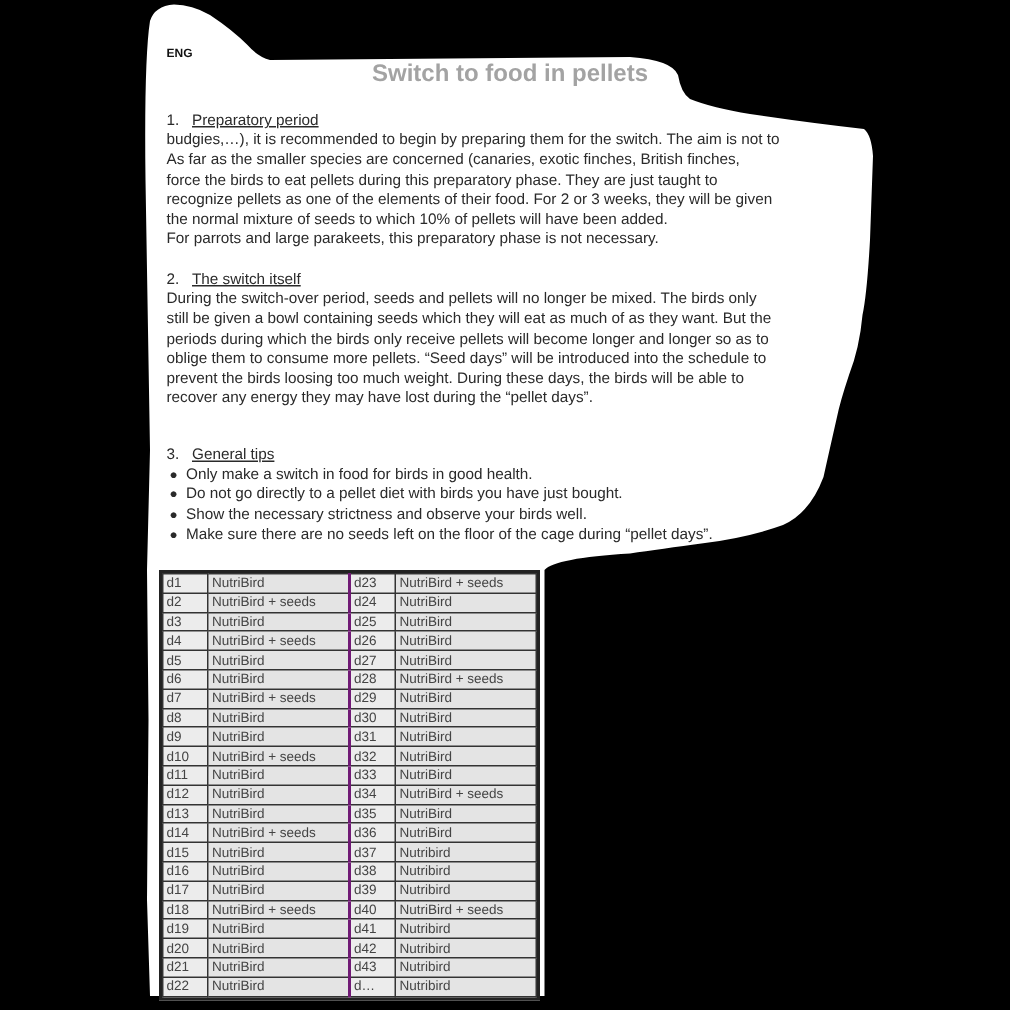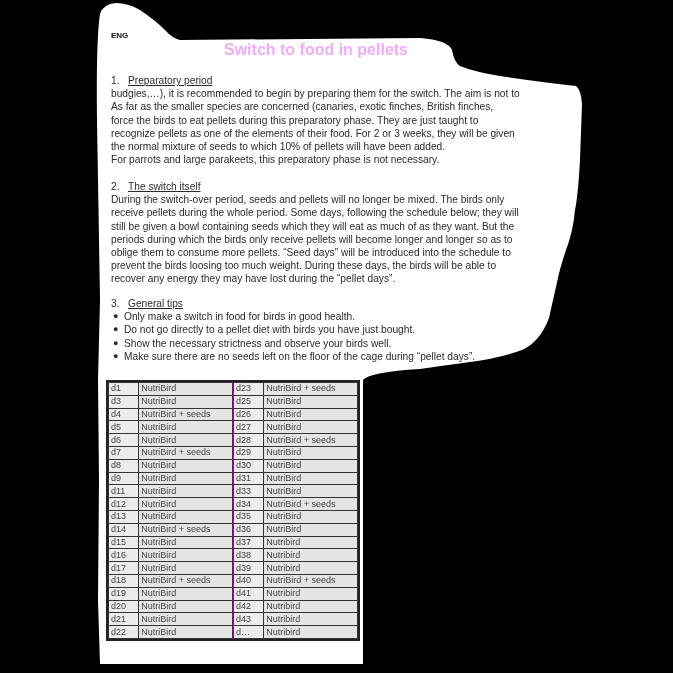--- a/index.html
+++ b/index.html
@@ -30,24 +30,24 @@
     }
     .lang {
       position: absolute;
       left: 111px; top: 31px;
       font-size: 8px;
       font-weight: bold;
       color: #111;
     }
     .title {
       position: absolute;
-      left: 224px; top: 41px;
+      left: 248px; top: 41px;
       font-size: 16px;
       font-weight: bold;
-      color: #f0abfc;
+      color: #a3a3a3;
       letter-spacing: 0px;
     }
     .section {
       position: absolute;
       left: 111px;
       width: 470px;
       font-size: 10.2px;
       line-height: 13.2px;
       color: #2a2a2a;
     }
@@ -161,21 +161,20 @@
     <p>recognize pellets as one of the elements of their food. For 2 or 3 weeks, they will be given</p>
     <p>the normal mixture of seeds to which 10% of pellets will have been added.</p>
     <p>For parrots and large parakeets, this preparatory phase is not necessary.</p>
   </div>
 
   <div class="section sec2">
     <div class="heading">
       <span class="num">2.</span><span class="ht">The switch itself</span>
     </div>
     <p>During the switch-over period, seeds and pellets will no longer be mixed.  The birds only</p>
-    <p>receive pellets during the whole period. Some days, following the schedule below; they will</p>
     <p>still be given a bowl containing seeds which they will eat as much of as they want. But the</p>
     <p>periods during which the birds only receive pellets will become longer and longer so as to</p>
     <p>oblige them to consume more pellets. “Seed days” will be introduced into the schedule to</p>
     <p>prevent the birds loosing too much weight. During these days, the birds will be able to</p>
     <p>recover any energy they may have lost during the “pellet days”.</p>
   </div>
 
   <div class="section sec3">
     <div class="heading">
       <span class="num">3.</span><span class="ht">General tips</span>
@@ -191,20 +190,26 @@
   <div class="schedule">
     <table>
       <tbody id="schedule-body">
           <tr>
             <td class="day">d1</td>
             <td class="food">NutriBird</td>
             <td class="day sep-left">d23</td>
             <td class="food">NutriBird + seeds</td>
           </tr>
           <tr>
+            <td class="day">d2</td>
+            <td class="food">NutriBird + seeds</td>
+            <td class="day sep-left">d24</td>
+            <td class="food">NutriBird</td>
+          </tr>
+          <tr>
             <td class="day">d3</td>
             <td class="food">NutriBird</td>
             <td class="day sep-left">d25</td>
             <td class="food">NutriBird</td>
           </tr>
           <tr>
             <td class="day">d4</td>
             <td class="food">NutriBird + seeds</td>
             <td class="day sep-left">d26</td>
             <td class="food">NutriBird</td>
@@ -230,20 +235,26 @@
           <tr>
             <td class="day">d8</td>
             <td class="food">NutriBird</td>
             <td class="day sep-left">d30</td>
             <td class="food">NutriBird</td>
           </tr>
           <tr>
             <td class="day">d9</td>
             <td class="food">NutriBird</td>
             <td class="day sep-left">d31</td>
+            <td class="food">NutriBird</td>
+          </tr>
+          <tr>
+            <td class="day">d10</td>
+            <td class="food">NutriBird + seeds</td>
+            <td class="day sep-left">d32</td>
             <td class="food">NutriBird</td>
           </tr>
           <tr>
             <td class="day">d11</td>
             <td class="food">NutriBird</td>
             <td class="day sep-left">d33</td>
             <td class="food">NutriBird</td>
           </tr>
           <tr>
             <td class="day">d12</td>

